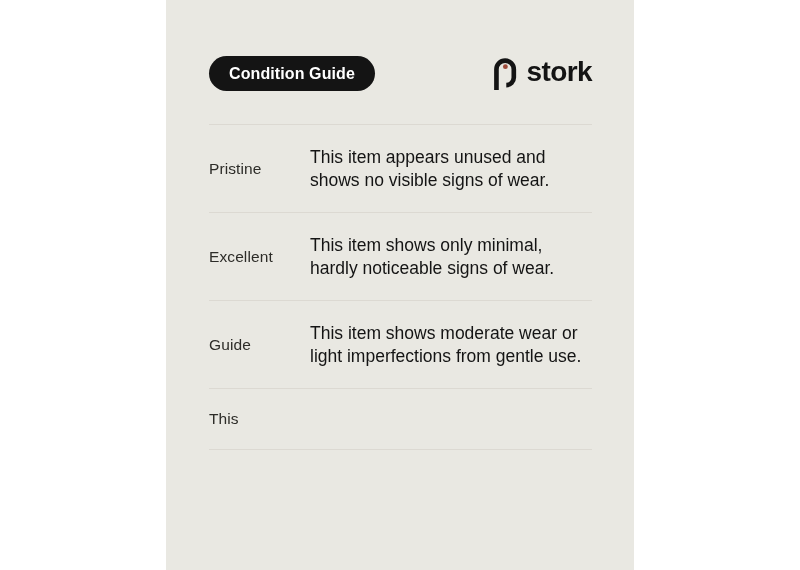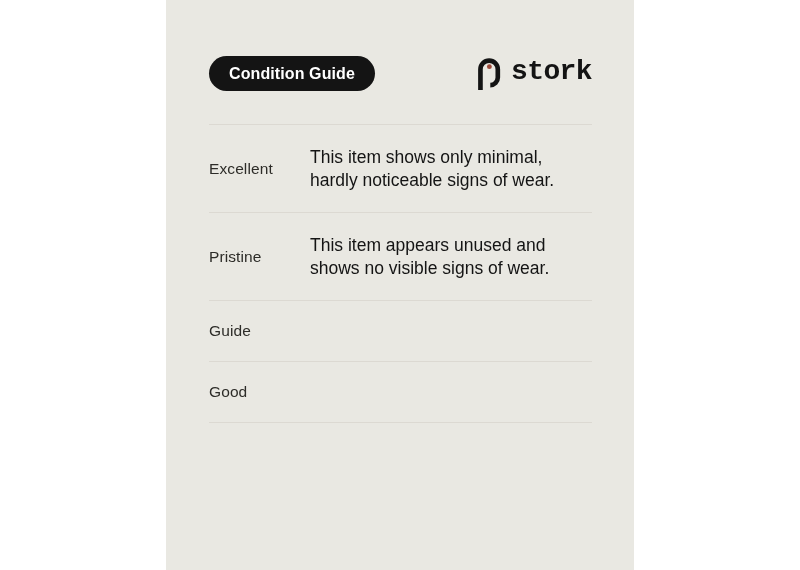--- a/index.html
+++ b/index.html
@@ -47,21 +47,20 @@
     font-weight: 700;
     letter-spacing: 0.1px;
     white-space: nowrap;
   }
   .brand {
     display: flex;
     align-items: center;
     gap: 9px;
     text-decoration: none;
     cursor: pointer;
-    font-family: Liberation Mono, monospace;
   }
   .brand-icon {
     display: inline-flex;
     line-height: 0;
   }
   .brand-name {
     font-size: 28px;
     font-weight: 600;
     letter-spacing: -0.6px;
     color: #141414;
@@ -114,32 +113,33 @@
             <circle cx="16" cy="10.8" r="2.7" fill="#9c4a3a"></circle>
           </svg>
         </span>
         <span class="brand-name">stork</span>
       </span>
     </div>
 
     <div class="rows">
 
       <div class="row">
+        <span class="row-label">Pristine</span>
+        <span class="row-desc">This item appears unused and shows no visible signs of wear.</span>
+      </div>
+
+      <div class="row">
         <span class="row-label">Excellent</span>
         <span class="row-desc">This item shows only minimal, hardly noticeable signs of wear.</span>
       </div>
 
       <div class="row">
-        <span class="row-label">Pristine</span>
-        <span class="row-desc">This item appears unused and shows no visible signs of wear.</span>
+        <span class="row-label">Guide</span>
+        <span class="row-desc">This item shows moderate wear or light imperfections from gentle use.</span>
       </div>
 
       <div class="row">
-        <span class="row-label">Guide</span>
-      </div>
-
-      <div class="row">
-        <span class="row-label">Good</span>
+        <span class="row-label">This</span>
       </div>
 
     </div>
   </div>
 </div>
 
 </body></html>

